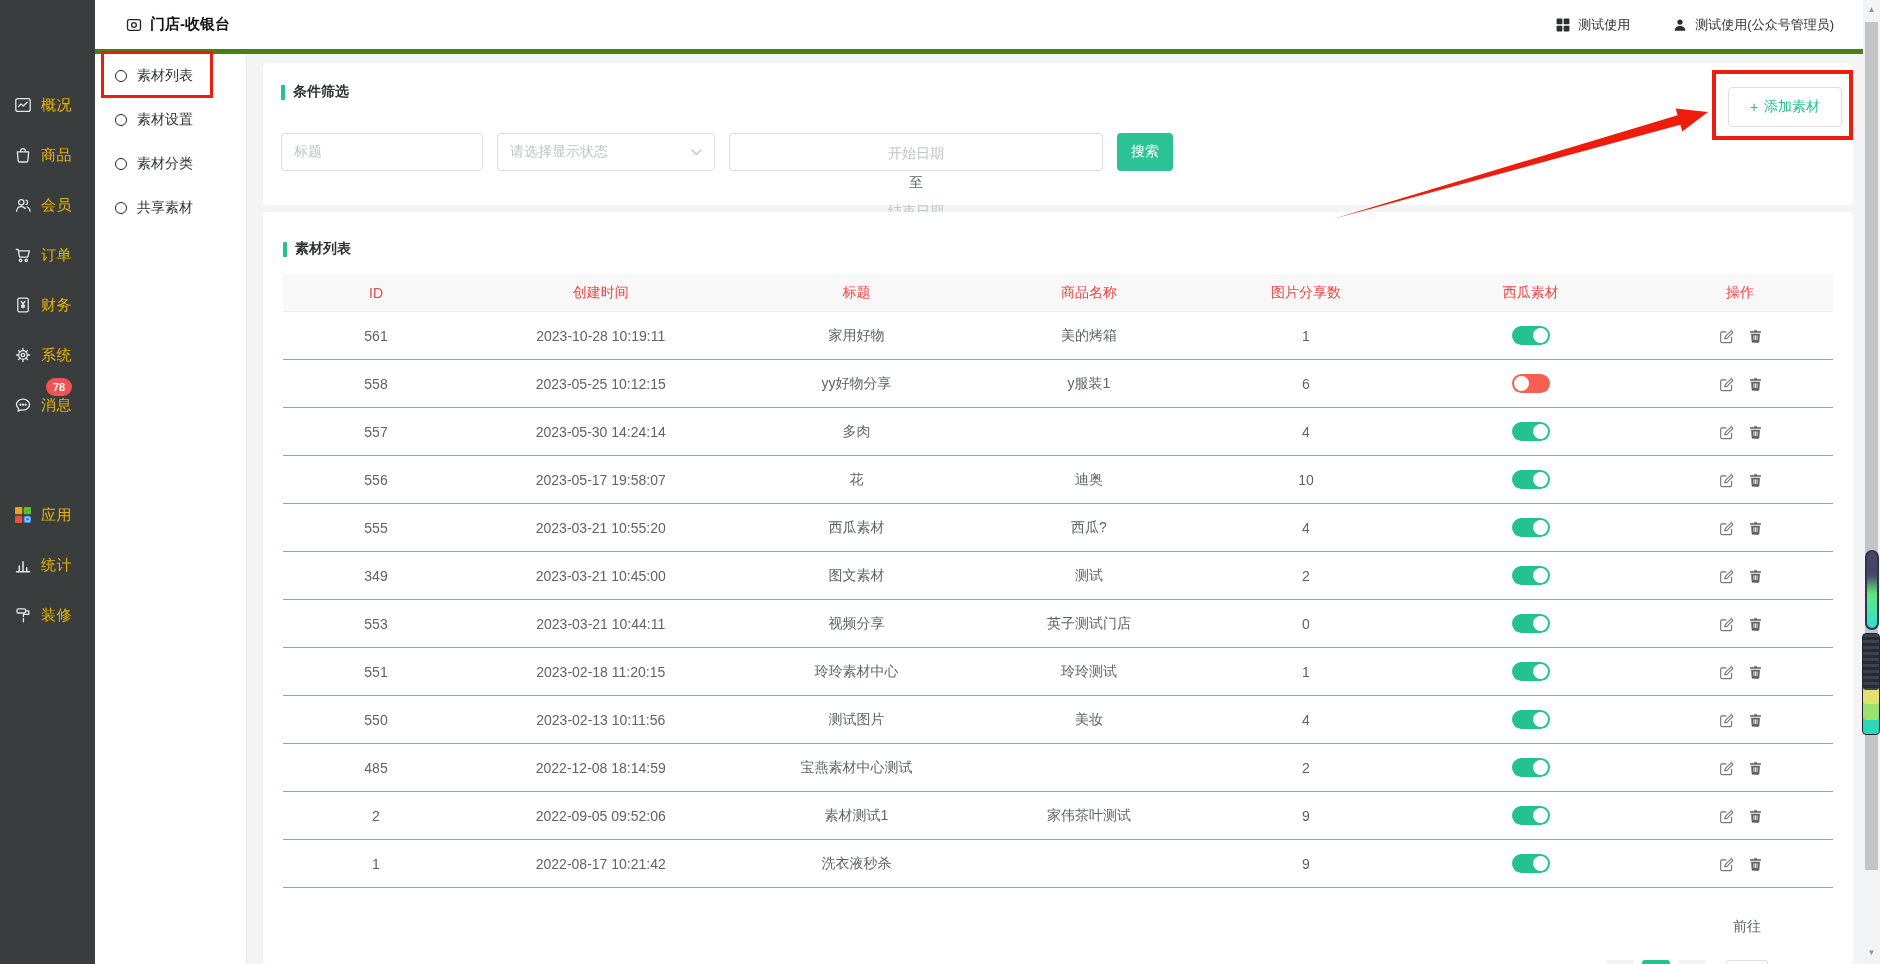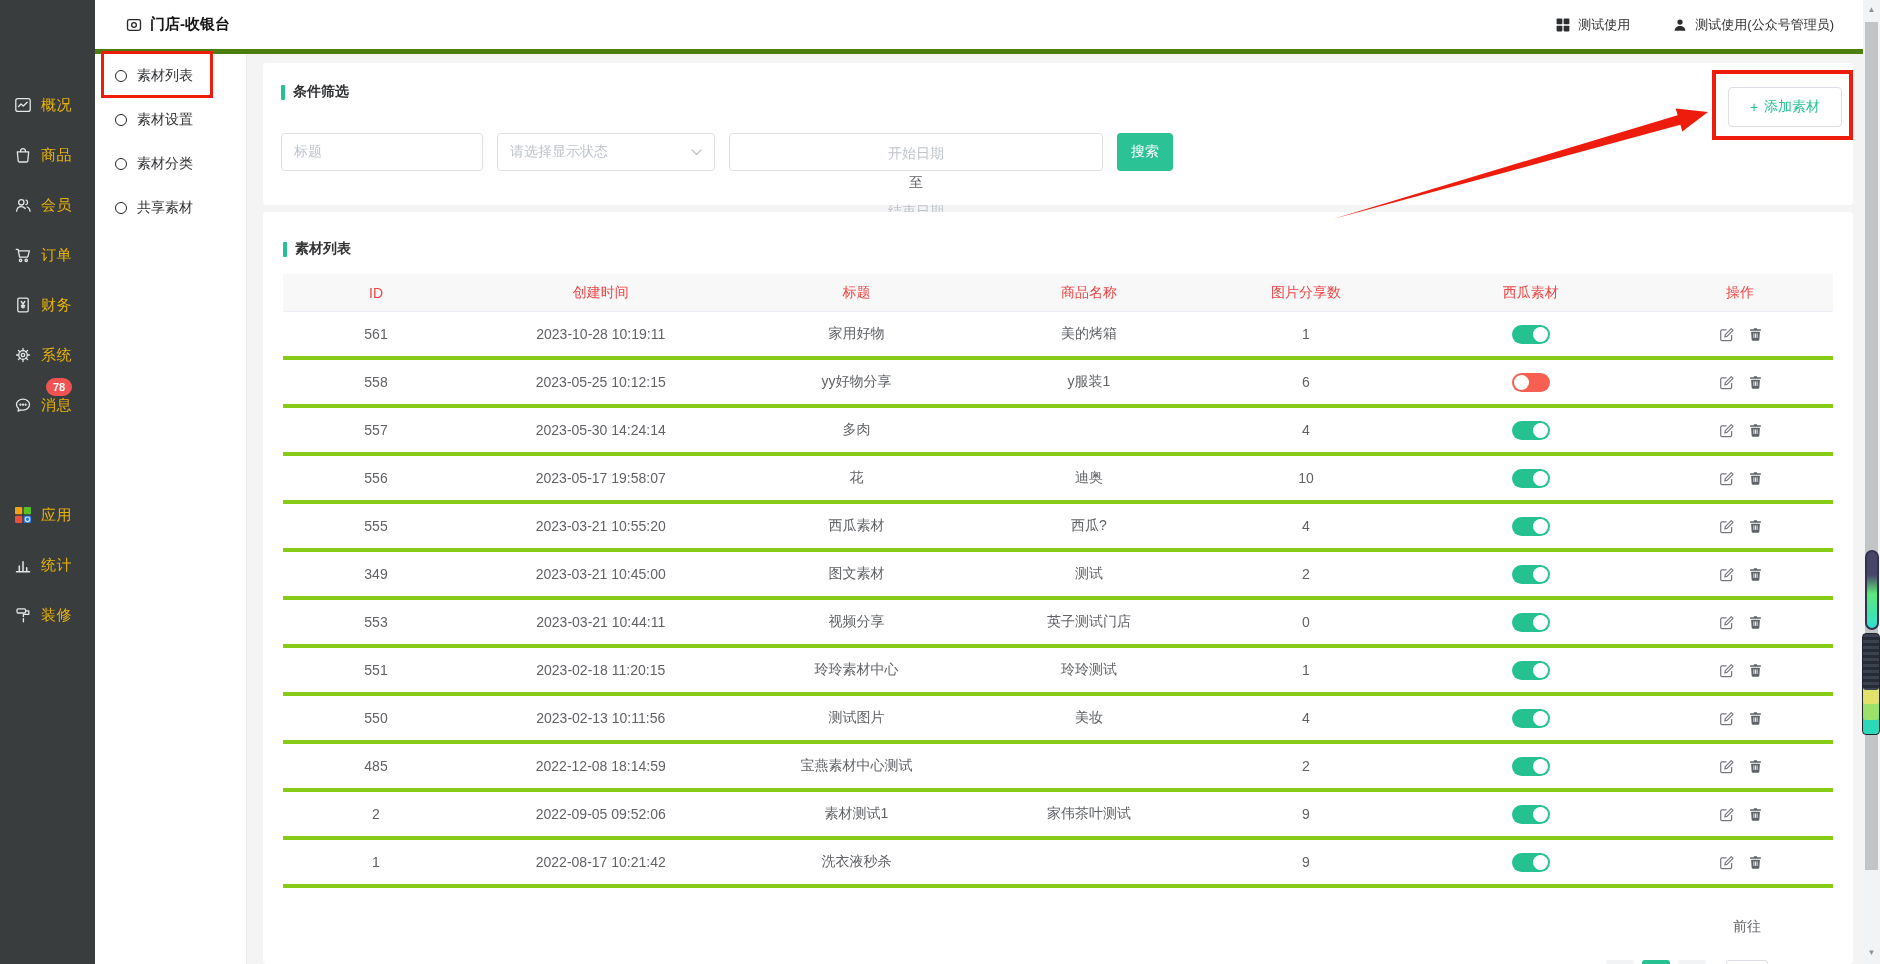--- a/index.html
+++ b/index.html
@@ -48,21 +48,21 @@
   .inp-select { width:218px; padding:8px 12px; justify-content:space-between; cursor:pointer; }
   .inp-dates { width:374px; padding:0 12px; gap:11px;flex-direction:column; }
   .inp-dates .half { flex:1; text-align:center; }
   .sep { color:#606266; }
   .btn-search { width:56px; height:38px; background:#2bc295; color:#fff; font-size:14px; border:none; border-radius:4px; cursor:pointer; }
   .btn-add { position:absolute; left:1728px; top:87px; width:114px; height:40px; background:#fff; border:1px solid #dcdfe6;
              border-radius:4px; color:#25c191; font-size:14px; display:flex; align-items:center; justify-content:center; gap:6px; cursor:pointer; z-index:7; }
 
   
   .tbl { position:absolute; left:20px; top:62px; width:1550px; }
-  .tr { display:flex; align-items:center; height:48px; border-bottom:4px solid #84cc16; }
+  .tr { display:flex; align-items:center; height:48px; border-bottom:1px solid #84cc16; }
   .tr.head { height:38px; background:#f8f8f9; border-bottom:1px solid #ebeef5; }
   .td { text-align:center; font-size:14px; color:#606266; overflow:hidden; white-space:nowrap; }
   .tr.head .td { color:#ef4444; }
   .c-id{width:12%}.c-time{width:17%}.c-title{width:16%}.c-product{width:14%}.c-shares{width:14%}.c-status{width:15%}.c-ops{width:12%}
 
   .toggle { width:38px; height:19px; border-radius:10px; background:#25c191; position:relative; display:inline-block; vertical-align:middle; cursor:pointer; }
   .toggle .knob { position:absolute; top:2px; right:2px; width:15px; height:15px; border-radius:50%; background:#fff; }
   .toggle[data-state="off"] { background:#f75f52; }
   .toggle[data-state="off"] .knob { right:auto; left:2px; }
 

